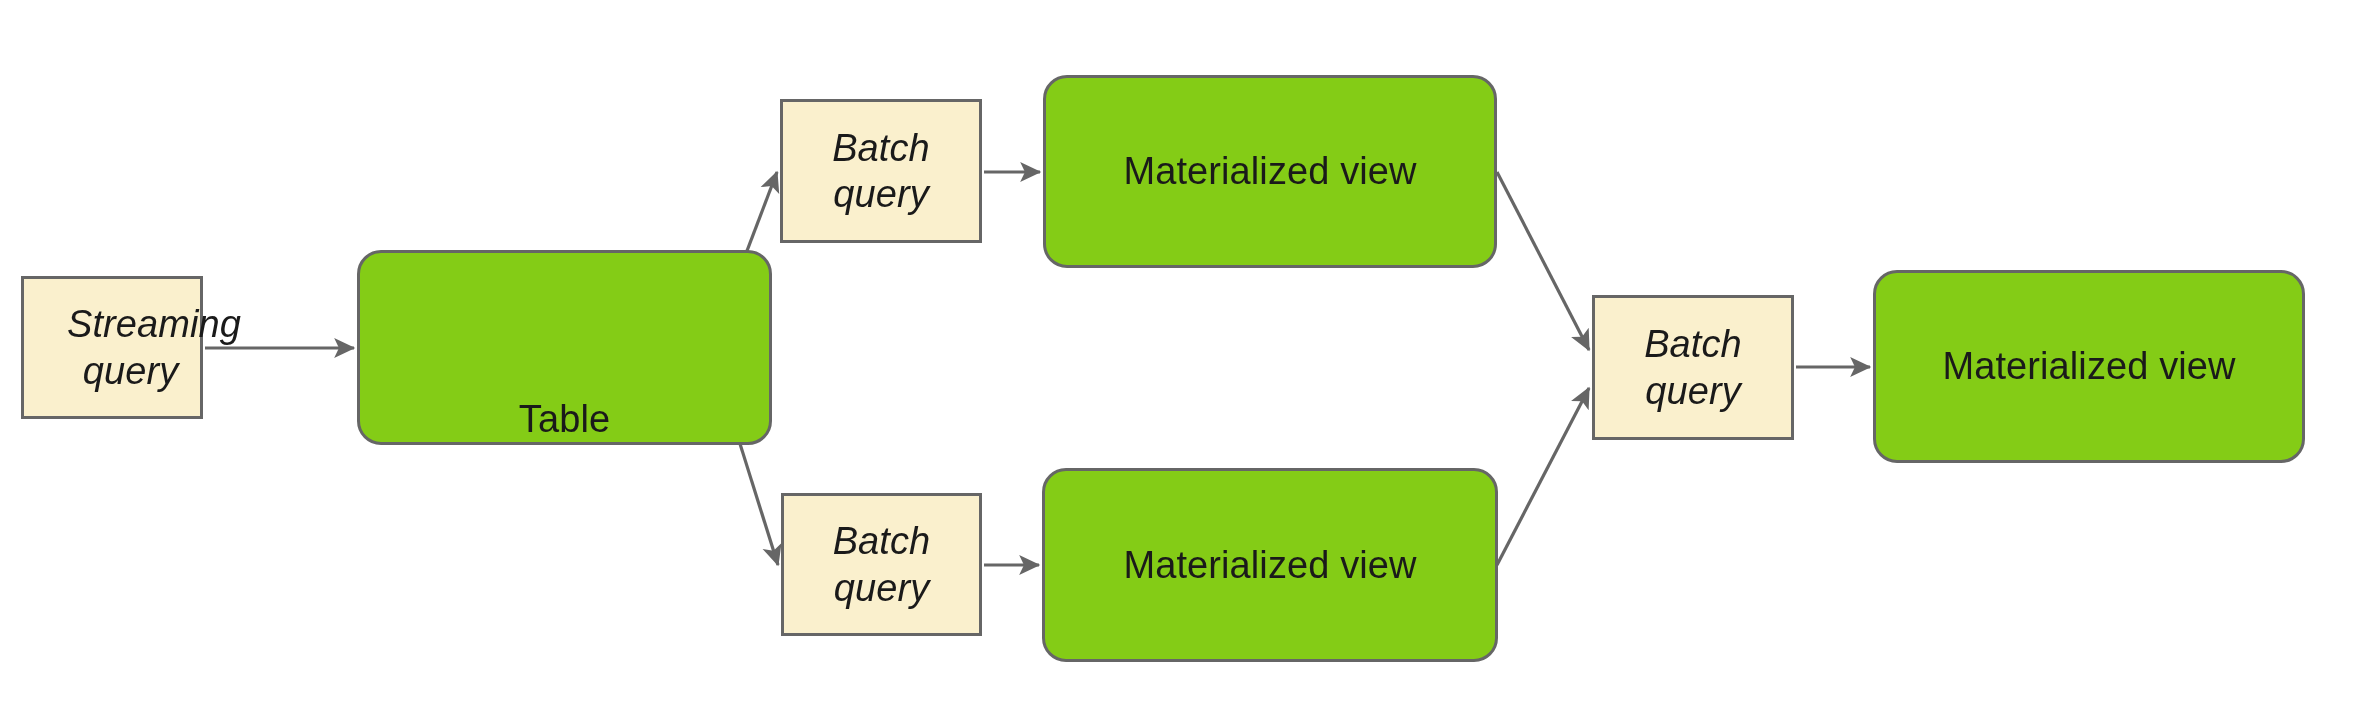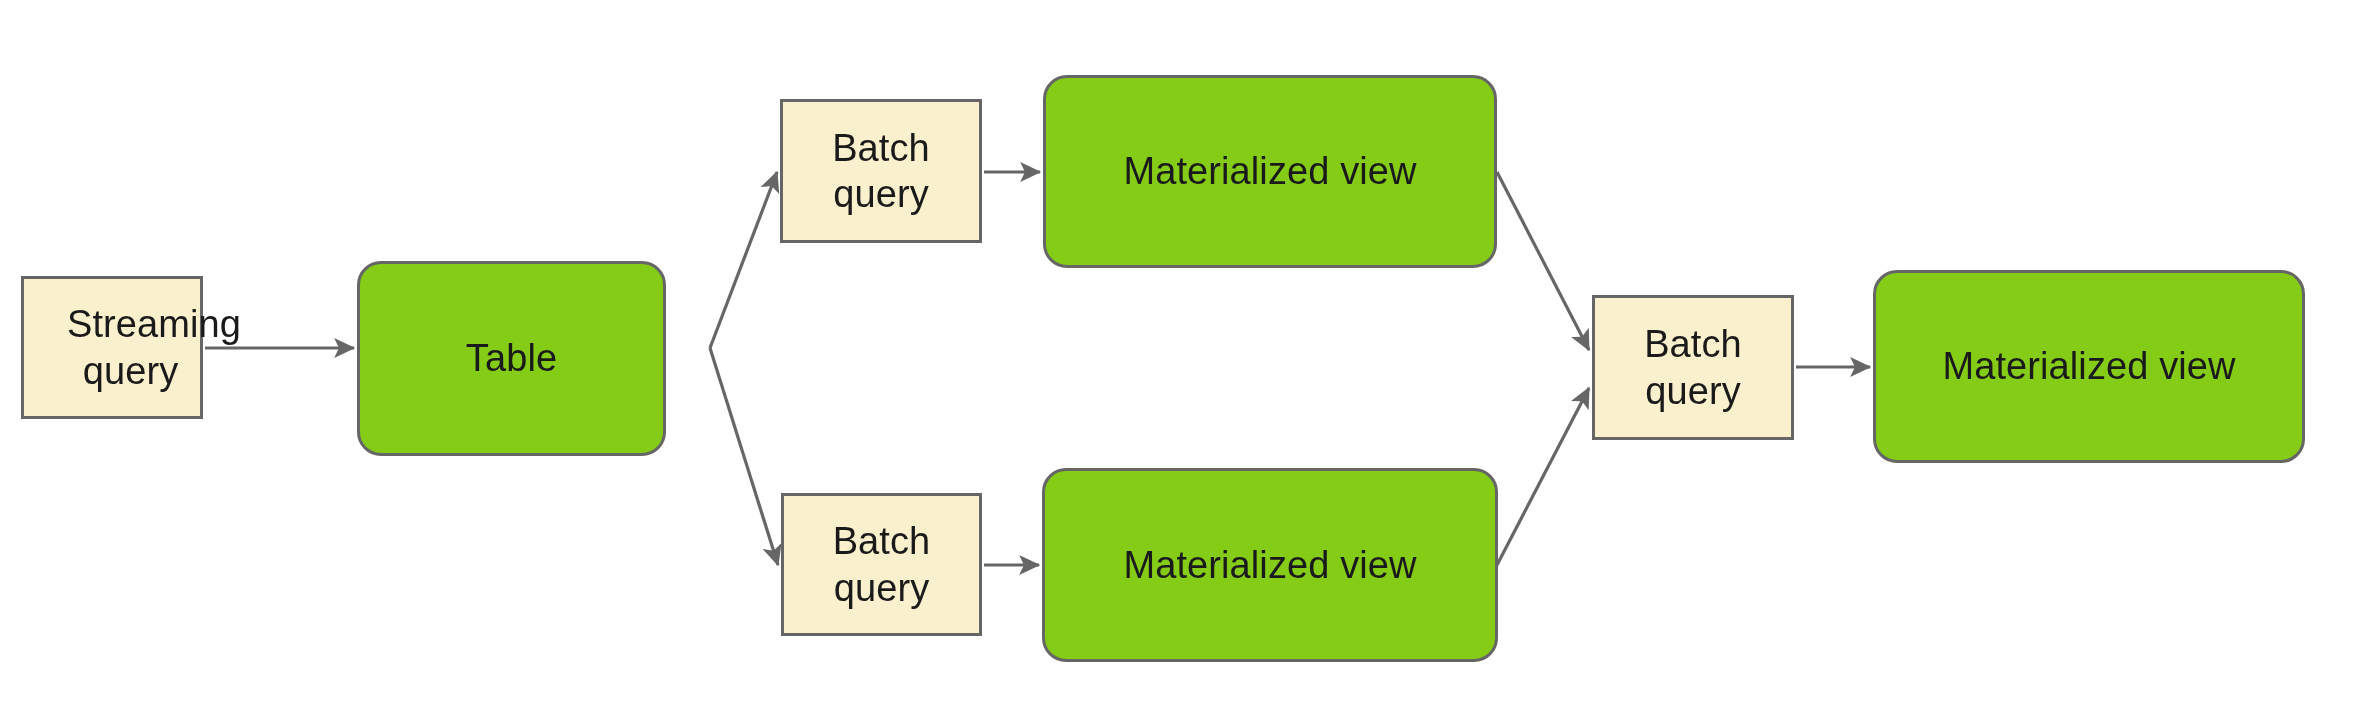--- a/index.html
+++ b/index.html
@@ -38,20 +38,21 @@
     font-size: 38px;
     line-height: 1.22;
     letter-spacing: 0.1px;
     border: 3px solid #666666;
     white-space: pre-line;
     z-index: 2;
   }
   .node-process {
     background: #faf0cd;
     border-radius: 0;
+    font-style: italic;
   }
   .node-store {
     background: #84cc16;
     border-radius: 24px;
   }
   .node-label {
     display: block;
     width: 100%;
     padding: 0 6px;
     box-sizing: border-box;
@@ -78,21 +79,21 @@
         <line x1="1497" y1="565" x2="1589" y2="388" stroke="#666666" stroke-width="3.2" marker-end="url(#arrowhead)"></line>
         <line x1="1796" y1="367" x2="1870" y2="367" stroke="#666666" stroke-width="3.2" marker-end="url(#arrowhead)"></line>
       </g>
   </svg>
 
   <div class="node node-process" style="left: 21px; top: 276px; width: 182px; height: 143px; padding-left: 37px;">
     <span class="node-label">Streaming
 query</span>
   </div>
 
-  <div class="node node-store" style="left: 357px; top: 261px; width: 309px; height: 195px;">
+  <div class="node node-store" style="left: 357px; top: 250px; width: 415px; height: 195px; align-items: flex-end;">
     <span class="node-label">Table</span>
   </div>
 
   <div class="node node-process" style="left: 780px; top: 99px; width: 202px; height: 144px;">
     <span class="node-label">Batch
 query</span>
   </div>
 
   <div class="node node-store" style="left: 1043px; top: 75px; width: 454px; height: 193px;">
     <span class="node-label">Materialized view</span>

